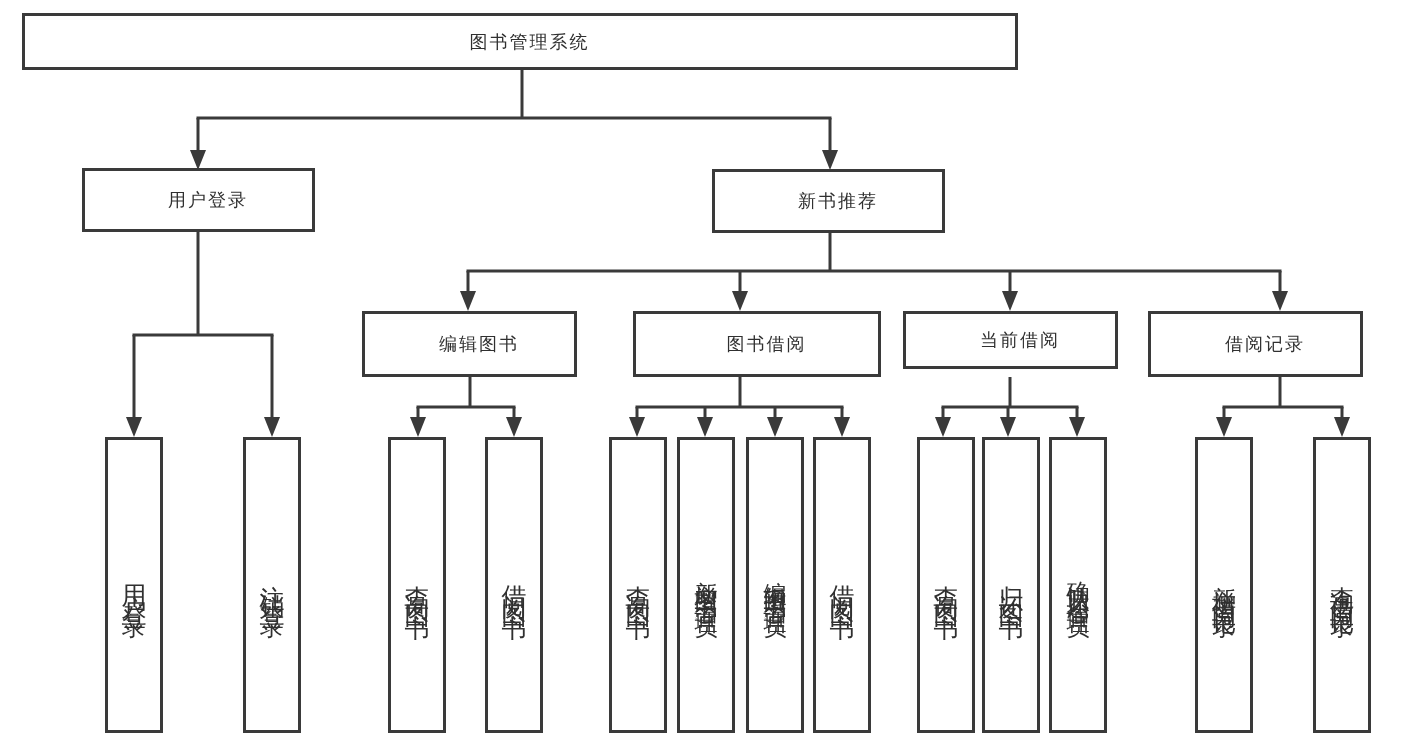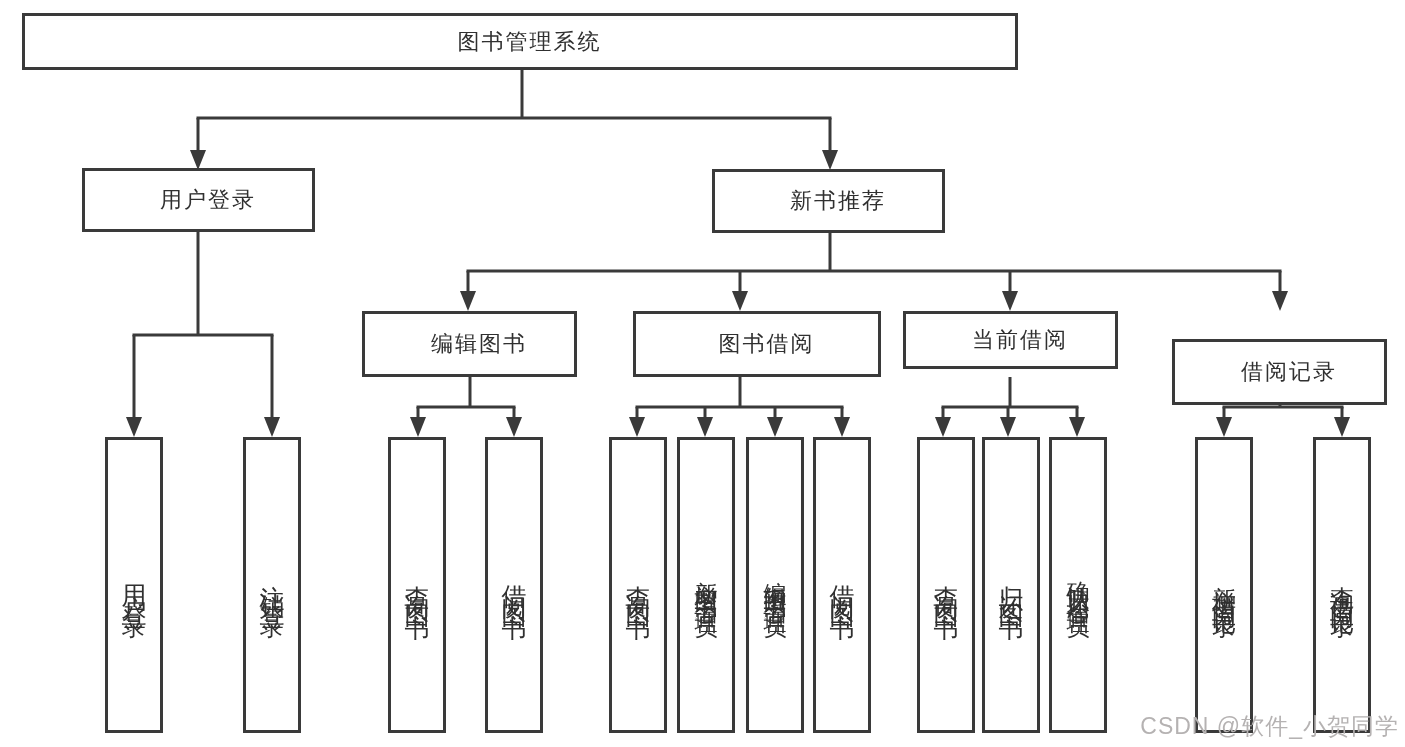--- a/index.html
+++ b/index.html
@@ -23,21 +23,21 @@
     box-sizing: border-box;
     background: #fff;
     border: 3px solid var(--line);
     color: var(--text);
     display: flex;
     align-items: center;
     justify-content: center;
     text-align: center;
     line-height: 1;
   }
-  .node.h { font-size: 22px; letter-spacing: 2px; padding-left: 19px; }
+  .node.h { font-size: 18px; letter-spacing: 2px; padding-left: 19px; }
   .node.v {
     writing-mode: vertical-rl;
     font-size: 25px;
   }
   .node.v.short { letter-spacing: 10px; }
   .node.v.mid   { letter-spacing: 6px; font-size: 24px; }
   .node.v.long  { letter-spacing: 5px; font-size: 23px; }
   .watermark {
     position: absolute;
     right: 6px;
@@ -107,29 +107,28 @@
       <line x1="1342" y1="407" x2="1342" y2="419" stroke="#3a3a3a" stroke-width="3"></line>
       <polygon points="1334,417 1350,417 1342,437" fill="#3a3a3a"></polygon>
     </svg>
   <div id="nodes">
       <div class="node h" style="left: 22px; top: 13px; width: 996px; height: 57px;">图书管理系统</div>
       <div class="node h" style="left: 82px; top: 168px; width: 233px; height: 64px;">用户登录</div>
       <div class="node h" style="left: 712px; top: 169px; width: 233px; height: 64px;">新书推荐</div>
       <div class="node h" style="left: 362px; top: 311px; width: 215px; height: 66px;">编辑图书</div>
       <div class="node h" style="left: 633px; top: 311px; width: 248px; height: 66px;">图书借阅</div>
       <div class="node h" style="left: 903px; top: 311px; width: 215px; height: 58px; text-align: center;">当前借阅</div>
-      <div class="node h" style="left: 1172px; top: 311px; width: 215px; height: 66px; margin-top: 28px;">借阅记录</div>
+      <div class="node h" style="left: 1148px; top: 311px; width: 215px; height: 66px;">借阅记录</div>
       <div class="node v short" style="left: 105px; top: 437px; width: 58px; height: 296px;">用户登录</div>
       <div class="node v short" style="left: 243px; top: 437px; width: 58px; height: 296px;">注销登录</div>
       <div class="node v short" style="left: 388px; top: 437px; width: 58px; height: 296px;">查询图书</div>
       <div class="node v short" style="left: 485px; top: 437px; width: 58px; height: 296px;">借阅图书</div>
       <div class="node v short" style="left: 609px; top: 437px; width: 58px; height: 296px;">查询图书</div>
       <div class="node v long" style="left: 677px; top: 437px; width: 58px; height: 296px;">新增图书（管理员）</div>
       <div class="node v long" style="left: 746px; top: 437px; width: 58px; height: 296px;">编辑图书（管理员）</div>
       <div class="node v short" style="left: 813px; top: 437px; width: 58px; height: 296px;">借阅图书</div>
       <div class="node v short" style="left: 917px; top: 437px; width: 58px; height: 296px;">查询图书</div>
       <div class="node v short" style="left: 982px; top: 437px; width: 58px; height: 296px;">归还图书</div>
       <div class="node v long" style="left: 1049px; top: 437px; width: 58px; height: 296px;">确认归还（管理员）</div>
       <div class="node v mid" style="left: 1195px; top: 437px; width: 58px; height: 296px;">新增借阅记录</div>
       <div class="node v mid" style="left: 1313px; top: 437px; width: 58px; height: 296px;">查询借阅记录</div>
     </div>
-  <div class="watermark">CSDN @软件_小贺同学</div>
 </div>
 
 </body></html>

